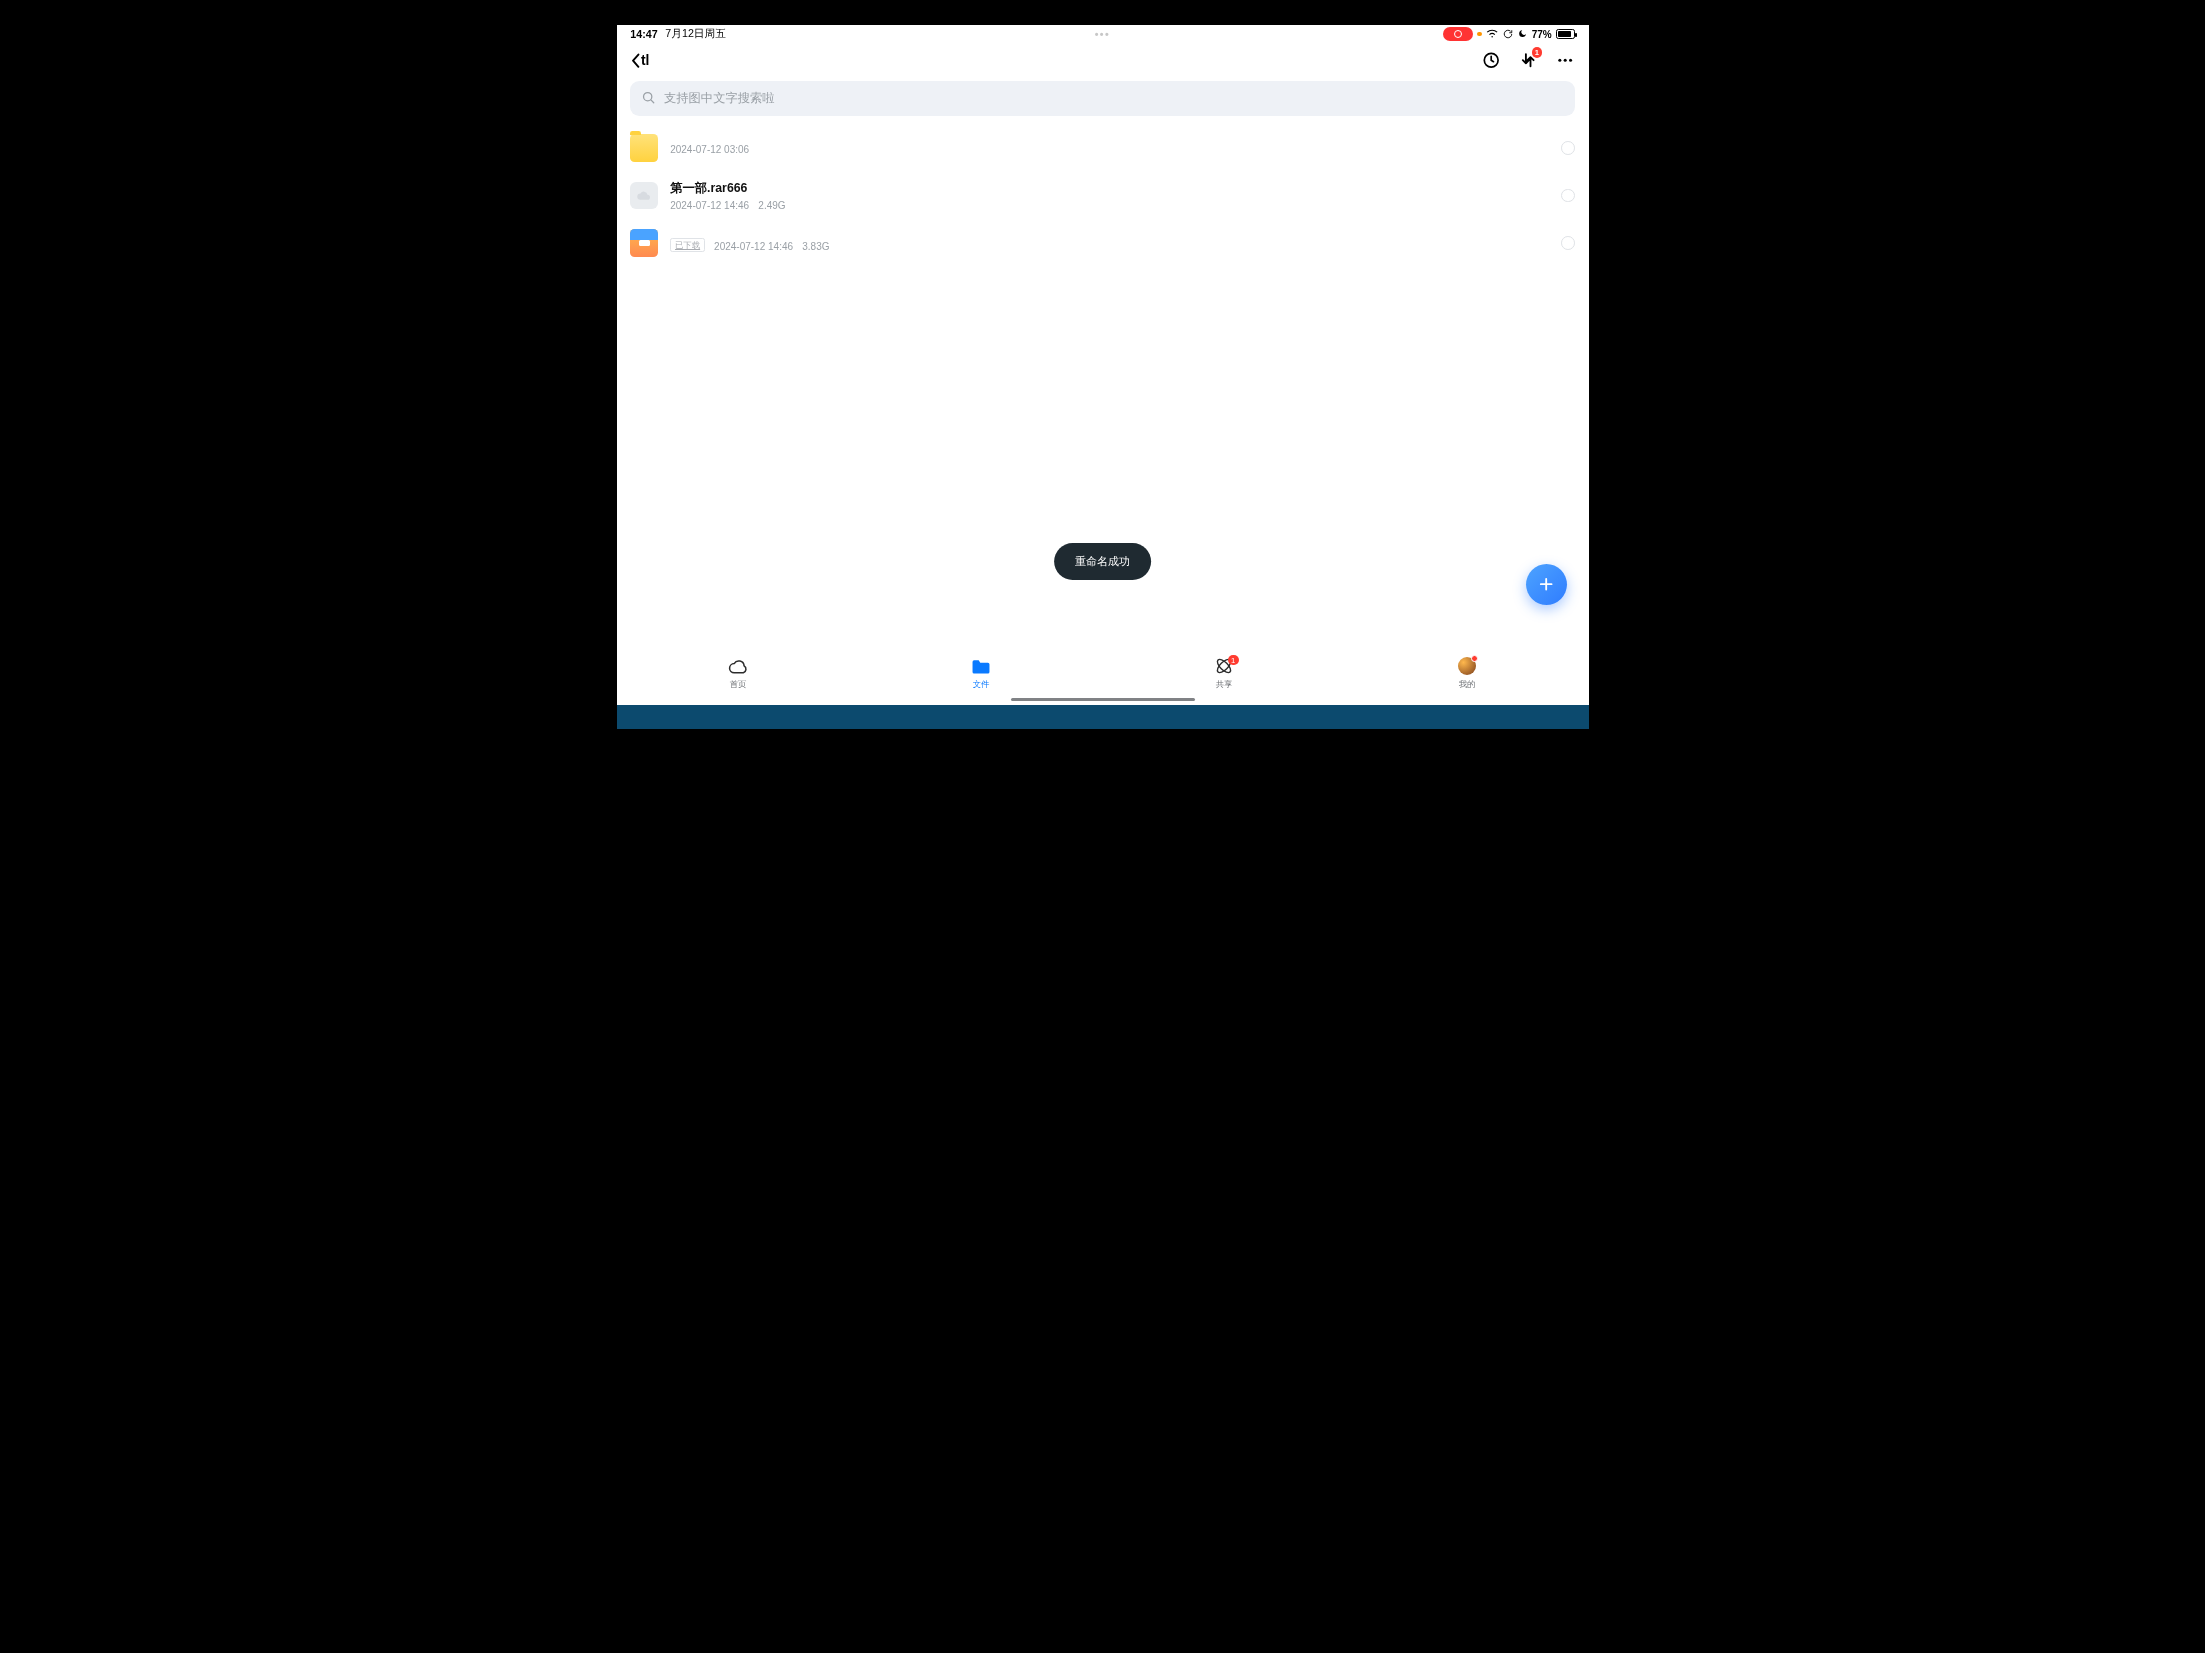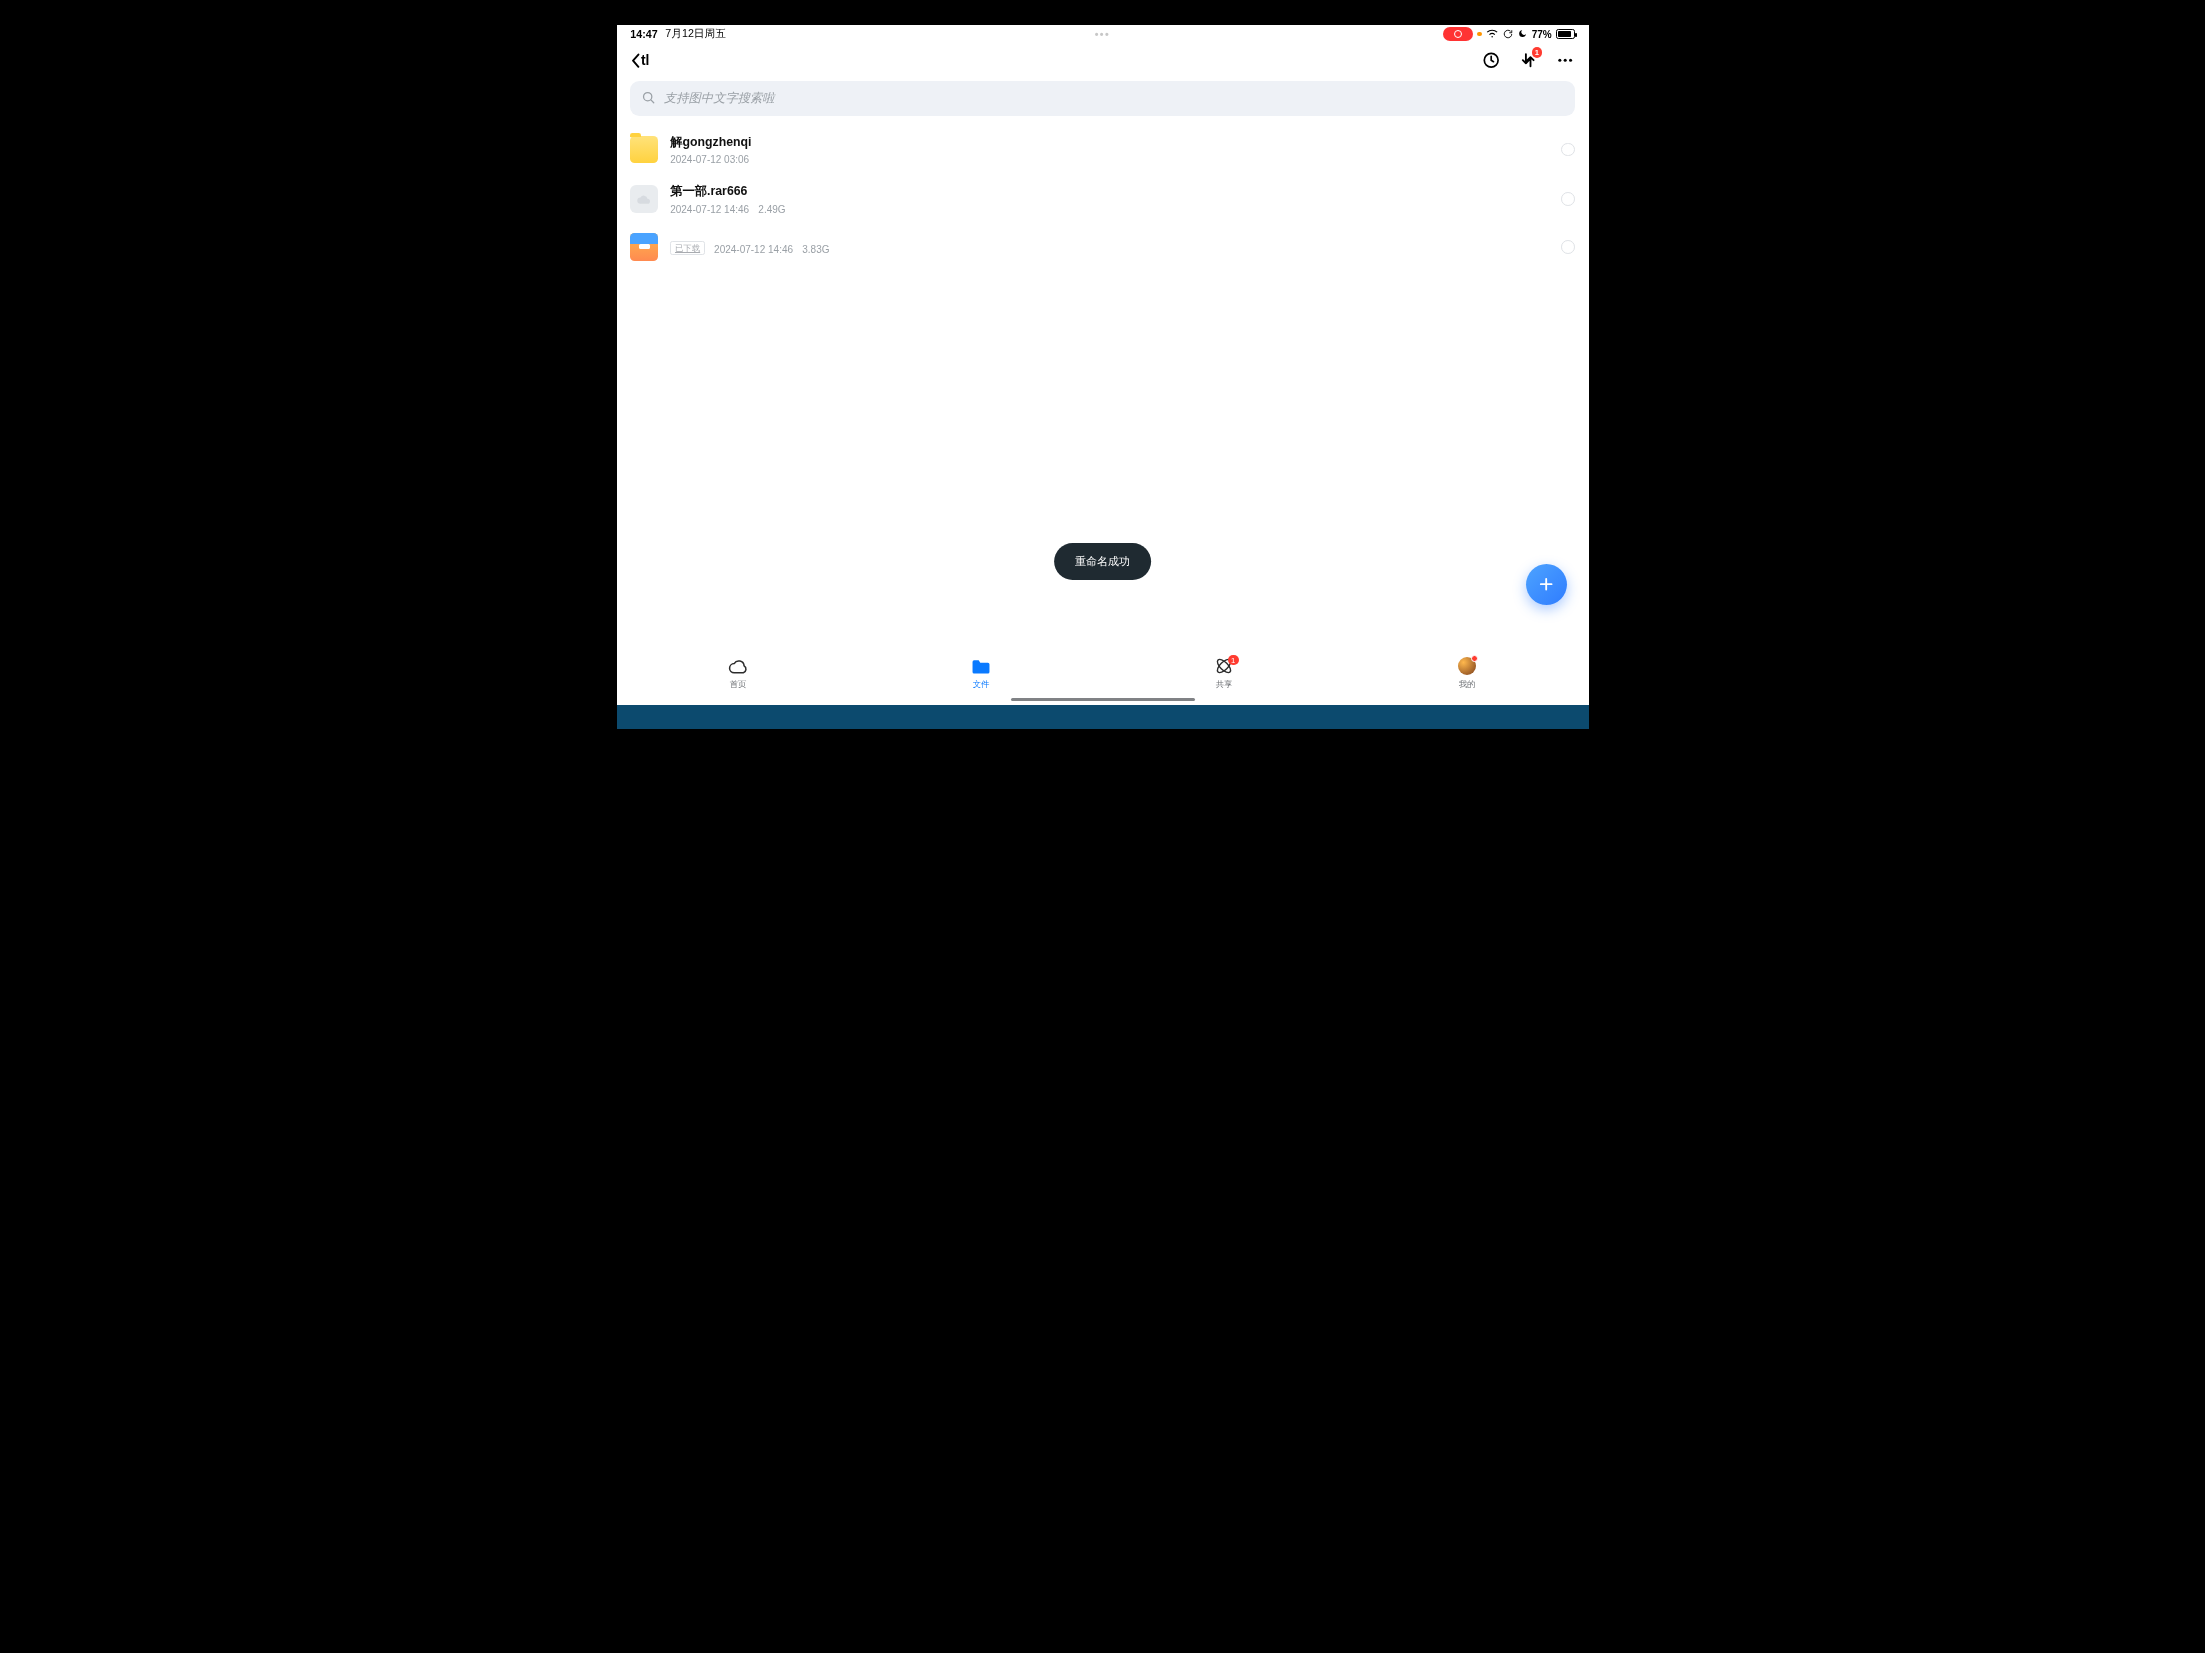--- a/index.html
+++ b/index.html
@@ -57,21 +57,20 @@
   margin: 3.1px 13.8px 6.1px;
   background:#eef1f6;
   border-radius:9.2px;
   height:35px;
   display:flex;
   align-items:center;
   padding:0 10.7px;
   gap:7.7px;
   color:#9aa0a6;
   font-size:12.3px;
-  font-style:italic;
 }
 .sortbar {
   display:flex; align-items:center; padding: 4.6px 20px 7.7px; color:#8c8f94; font-size:10.7px;
 }
 .sortbar .viewmode{ margin-left:auto; width:13.8px; height:13.8px; }
 
 .filelist { padding: 3.1px 13.8px; }
 .row { display:flex; align-items:center; padding:9.2px 0; gap:12.3px;}
 .thumb { width:27.6px; height:27.6px; border-radius:6.1px; display:flex; align-items:center; justify-content:center; font-size:15.3px;}
 .thumb.folder{ background:linear-gradient(#ffe27a,#ffd23f); border-radius:4.6px; position:relative;}
@@ -179,21 +178,20 @@
         </svg>
       <span>支持图中文字搜索啦</span>
     </div>
 
 
     <div class="filelist">
 
       <div class="row">
         <div class="thumb folder"></div>
         <div class="rowmain">
-          <div class="name">解gongzhenqi</div>
           <div class="meta">
             <span>2024-07-12 03:06</span>
           </div>
         </div>
         <div class="sel"></div>
       </div>
 
       <div class="row">
         <div class="thumb gray">
           <svg width="15.3" height="10.7" viewBox="0 0 24 16">

